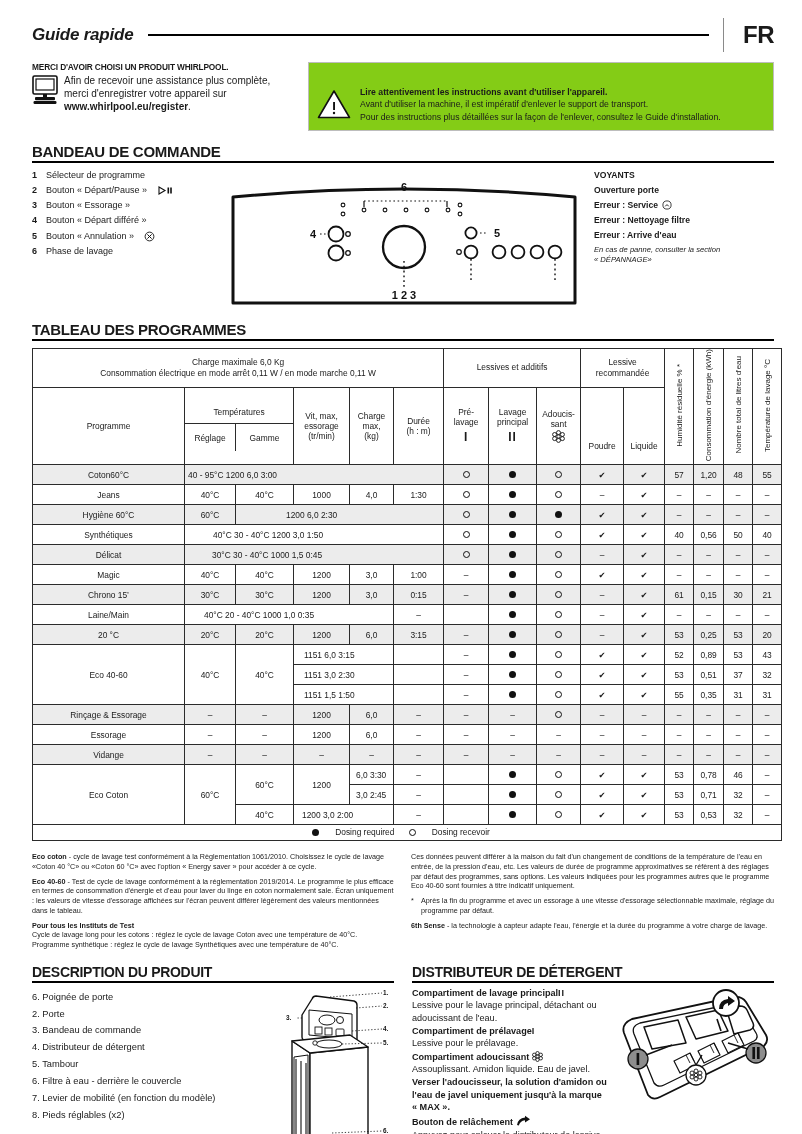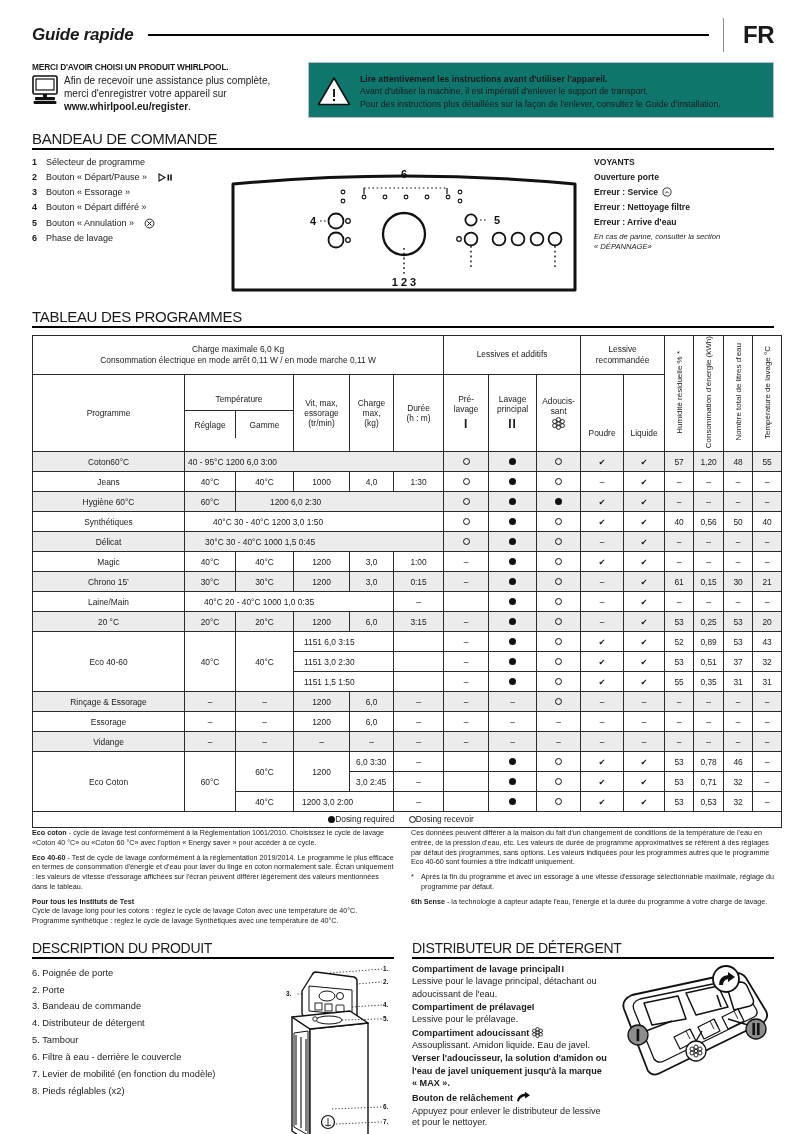--- a/index.html
+++ b/index.html
@@ -23,28 +23,28 @@
 
   
   .intro { display:flex; gap:14px; align-items:flex-start; margin-top:10px; }
   .intro-left { width:262px; }
   .thanks { font-weight:bold; font-size:8.3px; letter-spacing:-.15px; margin-bottom:2px; }
   .intro-body { display:flex; gap:6px; }
   .monitor { width:26px; height:30px; flex:0 0 26px; margin-top:1px; }
   .intro-lines { font-size:10px; line-height:1.32; }
   .intro-lines b { font-weight:bold; }
 
-  .warnbox { flex:1; border:1px solid #bdbdbd; background:#0f766e; padding:10px 9px 7px 8px; display:flex; gap:9px; align-items:flex-start; }
+  .warnbox { flex:1; border:1px solid #bdbdbd; background:#84cc16; padding:23px 9px 7px 8px; display:flex; gap:9px; align-items:flex-start; }
   .warn-tri { width:34px; height:30px; flex:0 0 34px; margin-top:3px; }
   .warn-txt { font-size:8.7px; line-height:1.42; }
   .warn-txt .w1 { font-weight:bold; }
 
   
   .sect { margin-top:12px; }
-  .sect-h { font-weight:normal; font-size:15px; letter-spacing:-.3px; border-bottom:2px solid #000; padding-bottom:1px; }
+  .sect-h { font-weight:bold; font-size:15px; letter-spacing:-.3px; border-bottom:2px solid #000; padding-bottom:1px; }
   .sect-h.small { font-size:14px; }
 
   
   .cp-wrap { display:flex; gap:4px; margin-top:6px; }
   .cp-list { width:182px; padding-top:2px; }
   .cp-item { display:flex; gap:6px; font-size:9px; line-height:1.05; margin-bottom:5.5px; align-items:center;}
   .cp-num { font-weight:bold; width:8px; flex:0 0 8px; }
   .cp-lbl { white-space:nowrap; }
   .cp-ic { margin-left:4px; display:inline-flex; align-items:center; }
 
@@ -63,24 +63,24 @@
   .rowh { height:20px; }
   .shade { background:#ececec; }
   .pname { font-weight:bold; text-align:center; font-size:9px; }
   .pname .reg { font-weight:normal; }
   .ov { position:relative; }
   .ov span { position:absolute; left:3px; top:50%; transform:translateY(-50%); white-space:nowrap; font-size:8.4px; }
   .dot-f { display:inline-block; width:7px; height:7px; border-radius:50%; background:#111; }
   .dot-o { display:inline-block; width:7px; height:7px; border-radius:50%; border:1.4px solid #111; }
   .chk { font-size:10px; font-weight:bold; line-height:1; }
   .legend-row td { text-align:left; padding:3px 5px; font-size:8.4px; height:16px; }
-  .legend-row .lg { display:inline-flex; align-items:center; gap:0; margin-right:12px; }
+  .legend-row .lg { display:inline-flex; align-items:center; gap:16px; margin-right:12px; }
 
   
-  .notes { display:flex; gap:16px; margin-top:0; }
+  .notes { display:flex; gap:16px; margin-top:11px; }
   .notes-col { width:50%; font-size:7.2px; line-height:1.35; }
   .notes-col p { margin:0 0 5px 0; }
   .notes-col b { font-weight:bold; }
   .star { display:flex; gap:4px; }
   .star .s { flex:0 0 6px; }
 
   
   .bottom { display:flex; gap:18px; margin-top:9px; }
   .bcol { width:50%; }
   .prod-list { margin-top:6px; font-size:9.3px; line-height:1.82; }
@@ -288,21 +288,21 @@
         </td>
         <td rowspan="2"><span class="vtext">Humidité résiduelle % *</span></td>
         <td rowspan="2"><span class="vtext">Consommation d'énergie (kWh)</span></td>
         <td rowspan="2"><span class="vtext">Nombre total de litres d'eau</span></td>
         <td rowspan="2"><span class="vtext">Température de lavage °C</span></td>
       </tr>
 
       <tr class="thead-mid">
         <td>Programme</td>
         <td colspan="2" style="padding:0">
-          <div style="border-bottom:1px solid #2b2b2b;height:24px;line-height:24px">Température</div>
+          <div style="border-bottom:1px solid #2b2b2b;height:24px;line-height:24px">Températures</div>
           <div style="display:flex;height:27px">
             <div style="flex:0 0 51px;border-right:1px solid #2b2b2b;display:flex;align-items:center;justify-content:center">Réglage</div>
             <div style="flex:1;display:flex;align-items:center;justify-content:center">Gamme</div>
           </div>
         </td>
         <td>
           <div>Vit, max,</div>
           <div>essorage</div>
           <div>(tr/min)</div>
         </td>
@@ -379,21 +379,21 @@
         <td>–</td>
         <td>–</td>
       </tr>
 
       <tr class="rowh shade">
         <td class="pname">
           <span>Hygiène</span> <span class="reg">60°C</span>
         </td>
         <td>60°C</td>
         <td class="ov" colspan="4">
-              <span style="left:34px">1200 6,0 2:30</span>
+              <span style="left:50px">1200 6,0 2:30</span>
             </td>
         <td><span class="dot-o"></span></td>
         <td><span class="dot-f"></span></td>
         <td><span class="dot-f"></span></td>
         <td class="chk">✔</td>
         <td class="chk">✔</td>
         <td>–</td>
         <td>–</td>
         <td>–</td>
         <td>–</td>
@@ -411,21 +411,21 @@
         <td class="chk">✔</td>
         <td>40</td>
         <td>0,56</td>
         <td>50</td>
         <td>40</td>
       </tr>
 
       <tr class="rowh shade">
         <td class="pname">Délicat</td>
         <td class="ov" colspan="5">
-              <span style="left:20px">30°C 30 - 40°C 1000 1,5 0:45</span>
+              <span style="left:27px">30°C 30 - 40°C 1000 1,5 0:45</span>
             </td>
         <td><span class="dot-o"></span></td>
         <td><span class="dot-f"></span></td>
         <td><span class="dot-o"></span></td>
         <td>–</td>
         <td class="chk">✔</td>
         <td>–</td>
         <td>–</td>
         <td>–</td>
         <td>–</td>

